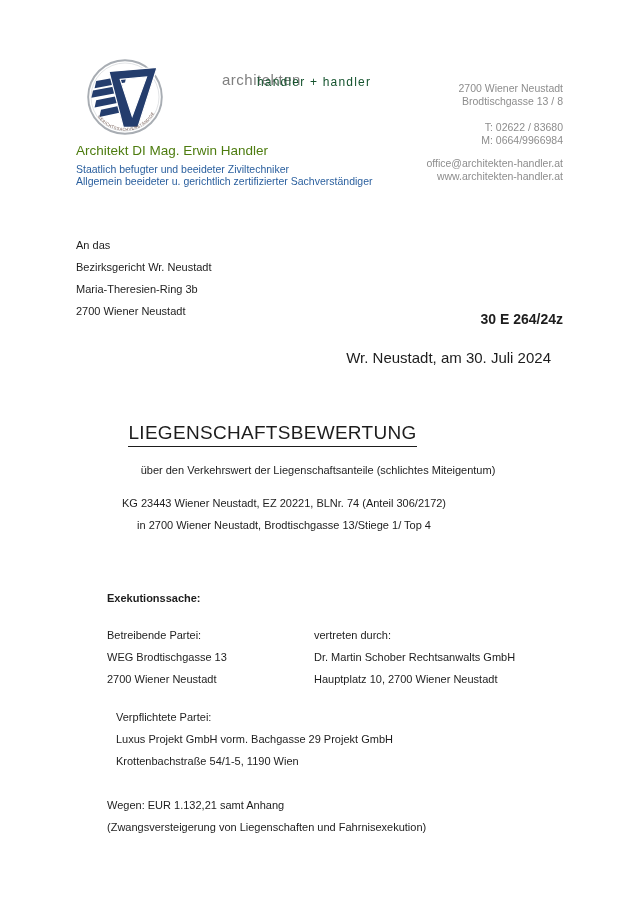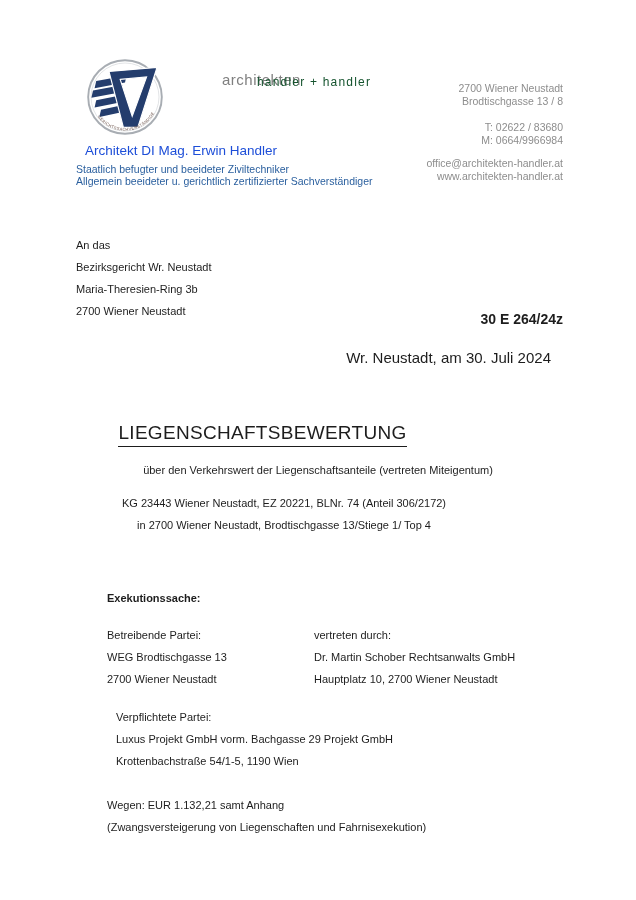--- a/index.html
+++ b/index.html
@@ -23,30 +23,30 @@
 
   .contact {
     right: 73px; top: 82px;
     text-align: right;
     font-size: 10.5px; line-height: 12.5px;
     color: #8d8d8d;
   }
   .contact .gap-a { margin-top: 14px; }
   .contact .gap-b { margin-top: 11px; }
 
-  .architect-name { left: 76px; top: 143px; font-size: 13.5px; color: #1d4ed8; margin-left: 9px; }
+  .architect-name { left: 76px; top: 143px; font-size: 13.5px; color: #4d7c0f; }
   .architect-cred { left: 76px; top: 164px; font-size: 10.5px; line-height: 11.8px; color: #2a5f9e; }
 
   
   .recipient { left: 76px; top: 234px; font-size: 11px; line-height: 22px; }
   .case-number { right: 73px; top: 311px; font-size: 14px; font-weight: bold; text-align: right; }
   .date-line { right: 85px; top: 349px; font-size: 15px; text-align: left; }
 
   
-  .title-wrap { left: 4px; top: 422px; width: 517px; text-align: center; }
+  .title-wrap { left: 14px; top: 422px; width: 517px; text-align: center; }
   .title-text {
     display: inline-block;
     font-size: 19px;
     letter-spacing: 0.3px;
     border-bottom: 1.5px solid #1d1d1d;
     padding-bottom: 2px;
   }
   .subtitle { left: 0; top: 464px; width: 636px; text-align: center; font-size: 11px; }
   .property { left: 0; top: 492px; width: 568px; text-align: center; font-size: 11px; line-height: 22px; }
 
@@ -106,21 +106,21 @@
     <div>Maria-Theresien-Ring 3b</div>
     <div>2700 Wiener Neustadt</div>
   </div>
 
   <div class="abs case-number">30 E 264/24z</div>
   <div class="abs date-line">Wr. Neustadt, am 30. Juli 2024</div>
 
   <div class="abs title-wrap">
     <span class="title-text">LIEGENSCHAFTSBEWERTUNG</span>
   </div>
-  <div class="abs subtitle">über den Verkehrswert der Liegenschaftsanteile (vertreten Miteigentum)</div>
+  <div class="abs subtitle">über den Verkehrswert der Liegenschaftsanteile (schlichtes Miteigentum)</div>
   <div class="abs property">
     <div>KG 23443 Wiener Neustadt, EZ 20221, BLNr. 74 (Anteil 306/2172)</div>
     <div>in 2700 Wiener Neustadt, Brodtischgasse 13/Stiege 1/ Top 4</div>
   </div>
 
   <div class="abs section-heading">Exekutionssache:</div>
 
   <div class="abs party-grid">
     <div class="party-col-left">
       <div>Betreibende Partei:</div>

